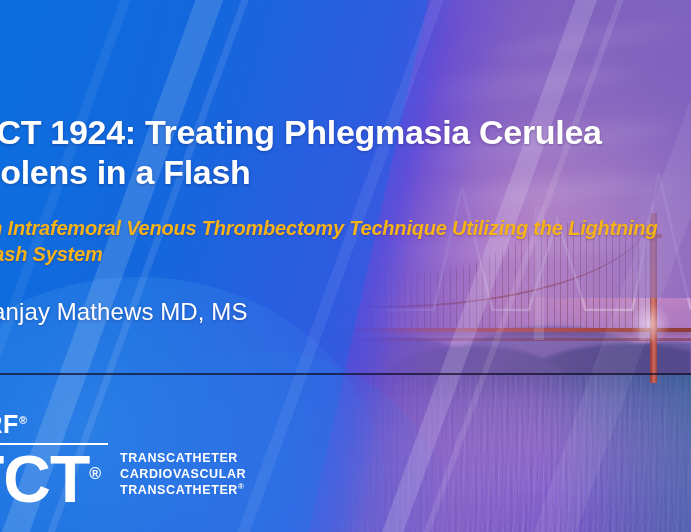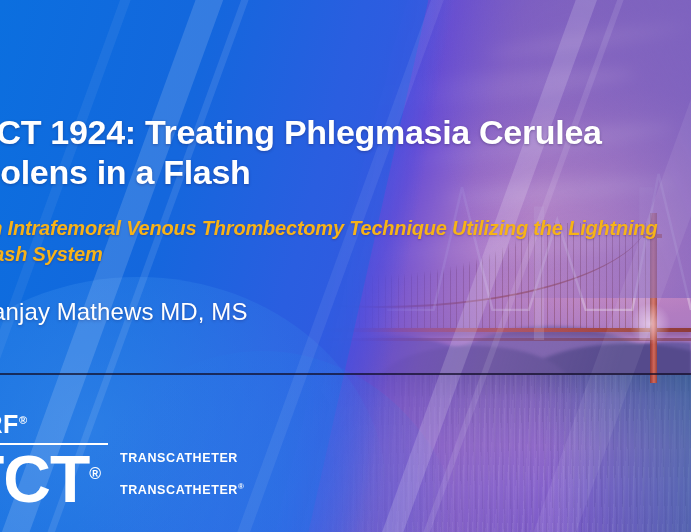--- a/index.html
+++ b/index.html
@@ -400,18 +400,18 @@
   </div>
 
   <div class="logo">
     <div class="logo-left">
       <div class="crf"><span>CRF</span><sup>®</sup></div>
       <div class="logo-divider"></div>
       <div class="tct"><span>TCT</span><sup>®</sup></div>
     </div>
     <div class="logo-words">
       <span>TRANSCATHETER</span><br>
-      <br>
+      <span>CARDIOVASCULAR</span><br>
       <span>TRANSCATHETER</span><sup>®</sup>
     </div>
   </div>
 
 </div>
 
 </body></html>

